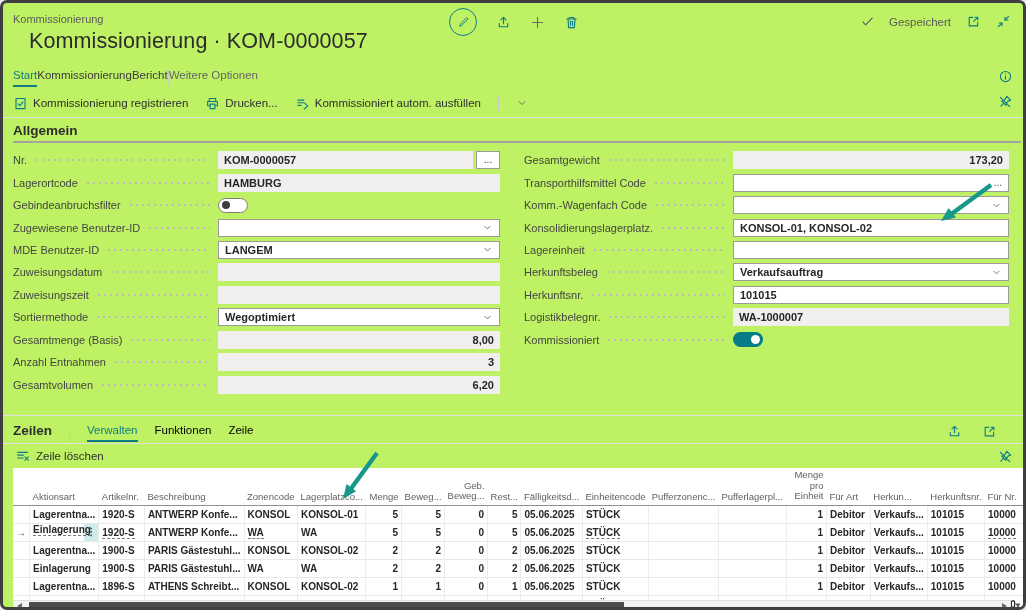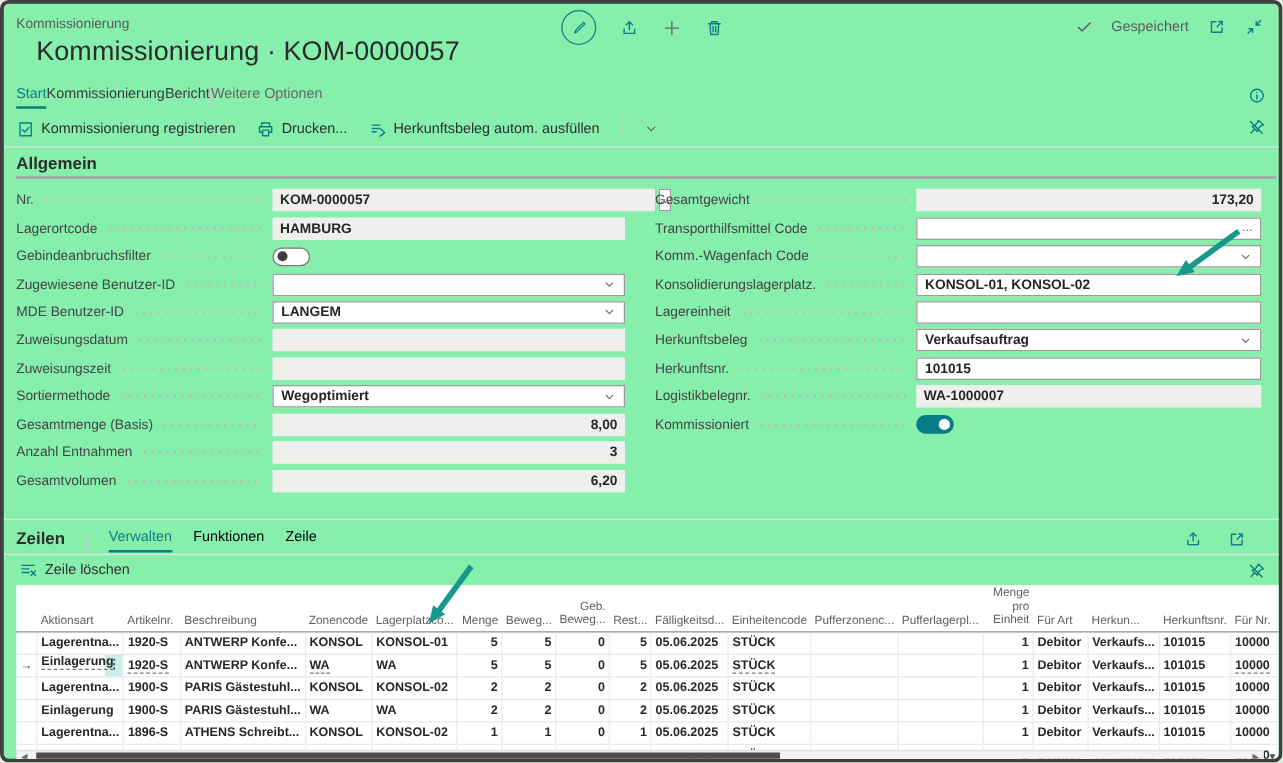--- a/index.html
+++ b/index.html
@@ -1,16 +1,16 @@
 <!DOCTYPE html>
 <html><head>
 <meta charset="utf-8">
 <style>
   html,body{margin:0;padding:0;background:#e9e9e9;font-family:"Liberation Sans",sans-serif;}
-  .window{position:relative;width:1026px;height:610px;box-sizing:border-box;background:#86efac;
+  .window{position:relative;width:1026px;height:610px;box-sizing:border-box;background:#bef264;
     border:3px solid #3f3f3f;border-radius:7px;overflow:hidden;}
   .abs{position:absolute;}
   
   .breadcrumb{left:10px;top:10px;font-size:11px;color:#5a5a5a;}
   .topcenter{left:446px;top:5px;display:flex;align-items:center;gap:19px;}
   .pencilcircle{width:26px;height:26px;border:1.4px solid #0e7c87;border-radius:50%;
     display:flex;align-items:center;justify-content:center;}
   .topright{right:12px;top:11px;display:flex;align-items:center;gap:15px;}
   .saved{font-size:11.5px;color:#5a5a5a;display:flex;align-items:center;gap:14px;}
   .pagetitle{left:26px;top:26px;font-size:21.5px;color:#2b2b2b;letter-spacing:.1px;}
@@ -29,21 +29,21 @@
   .fieldcol{display:flex;flex-direction:column;}
   .frow{display:flex;align-items:center;height:22.45px;}
   .flabel{font-size:11px;color:#444;white-space:nowrap;}
   .leader{flex:1;height:4px;margin:0 8px 0 7px;background-image:radial-gradient(circle,#bcbcbc 0.9px,transparent 1px);
     background-size:6px 4px;background-repeat:repeat-x;background-position:left center;}
   .ctrl{width:282px;height:18px;display:flex;align-items:center;box-sizing:border-box;padding:0 6px;flex:none;}
   #right-fields .ctrl{width:276px;}
   .ctrl.gray{background:#f0efee;}
   .ctrl.white{background:#fff;border:1px solid #9c9a98;}
   .ctrlgroup{display:flex;gap:3px;flex:none;width:282px;}
-  .ctrlgroup .ctrl{width:306px;}
+  .ctrlgroup .ctrl{width:255px;}
   .ellbtn{width:24px;height:18px;border:1px solid #9c9a98;background:#fff;font-size:10px;color:#333;
     line-height:12px;padding:0;text-align:center;}
   .fval{flex:1;font-size:11px;font-weight:bold;color:#262626;white-space:nowrap;overflow:hidden;}
   .fval.al-r{text-align:right;}
   .ell-in{font-size:10px;color:#555;margin-left:4px;}
   .ctrl .chev{margin-left:4px;display:flex;}
   .ctrl.togglewrap{background:none;border:none;padding:0;}
   .toggle{width:30px;height:15px;border-radius:9px;position:relative;box-sizing:border-box;}
   .toggle.off{border:1px solid #7d7b79;background:#fff;}
   .toggle.off .knob{position:absolute;left:3px;top:2.6px;width:8px;height:8px;border-radius:50%;background:#3f3d3b;}
@@ -184,21 +184,21 @@
       </span>
     <span class="actionitem">
         <span class="ic">
           <svg width="15" height="15" viewBox="0 0 16 16">
             <path d="M3 4.4h6.4" fill="none" stroke="#0e7c87" stroke-width="1.2" stroke-linecap="round" stroke-linejoin="round"></path>
             <path d="M3 7.2h6.4" fill="none" stroke="#0e7c87" stroke-width="1.2" stroke-linecap="round" stroke-linejoin="round"></path>
             <path d="M3 10h3.4" fill="none" stroke="#0e7c87" stroke-width="1.2" stroke-linecap="round" stroke-linejoin="round"></path>
             <path d="M10.4 7.6l3.2 3.2-3.8 3" fill="none" stroke="#0e7c87" stroke-width="1.2" stroke-linecap="round" stroke-linejoin="round"></path>
           </svg>
         </span>
-        <span>Herkunftsbeleg autom. ausfüllen</span>
+        <span>Kommissioniert autom. ausfüllen</span>
       </span>
     <span class="vsep" style="margin-top:0;"></span>
     <span class="ic">
         <svg width="12" height="12" viewBox="0 0 16 16">
           <path d="M4.2 6.2 8 10l3.8-3.8" fill="none" stroke="#5f5f5f" stroke-width="1.2" stroke-linecap="round" stroke-linejoin="round"></path>
         </svg>
       </span>
   </div>
   <span class="abs" style="right:10px;top:91px;"><span class="ic">
         <svg width="15" height="15" viewBox="0 0 16 16">

